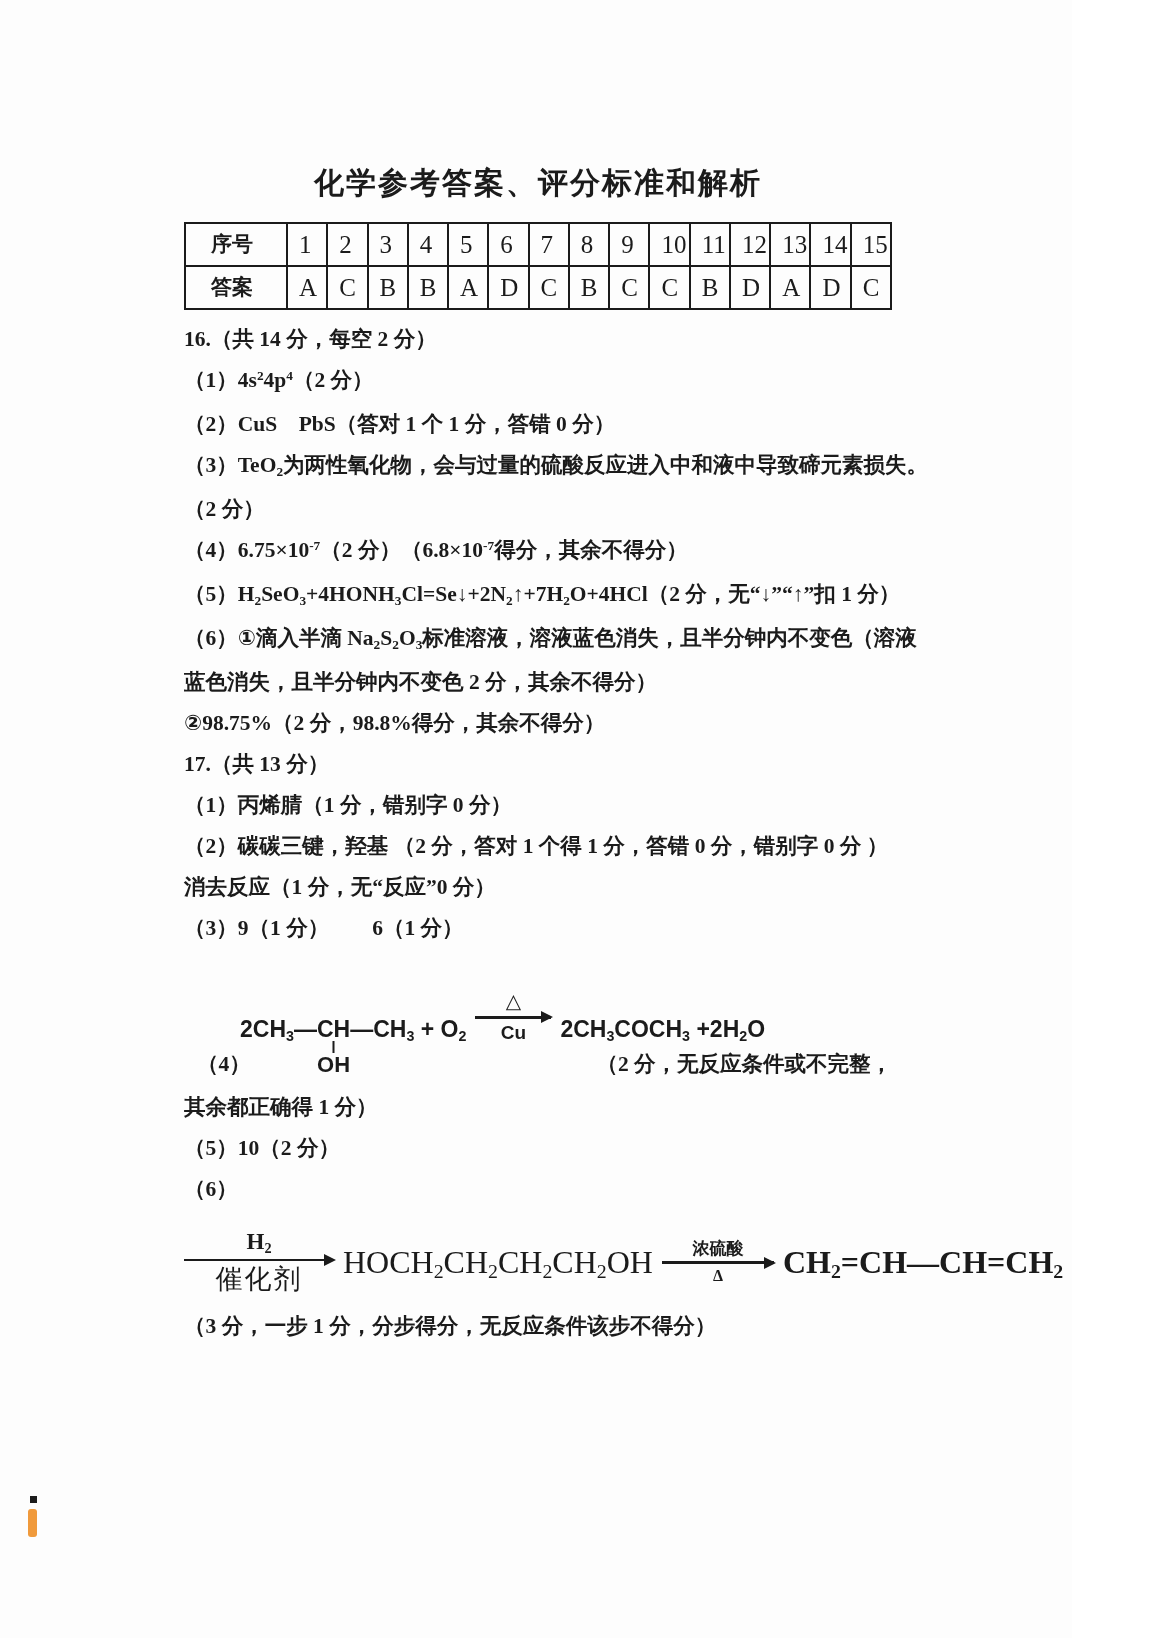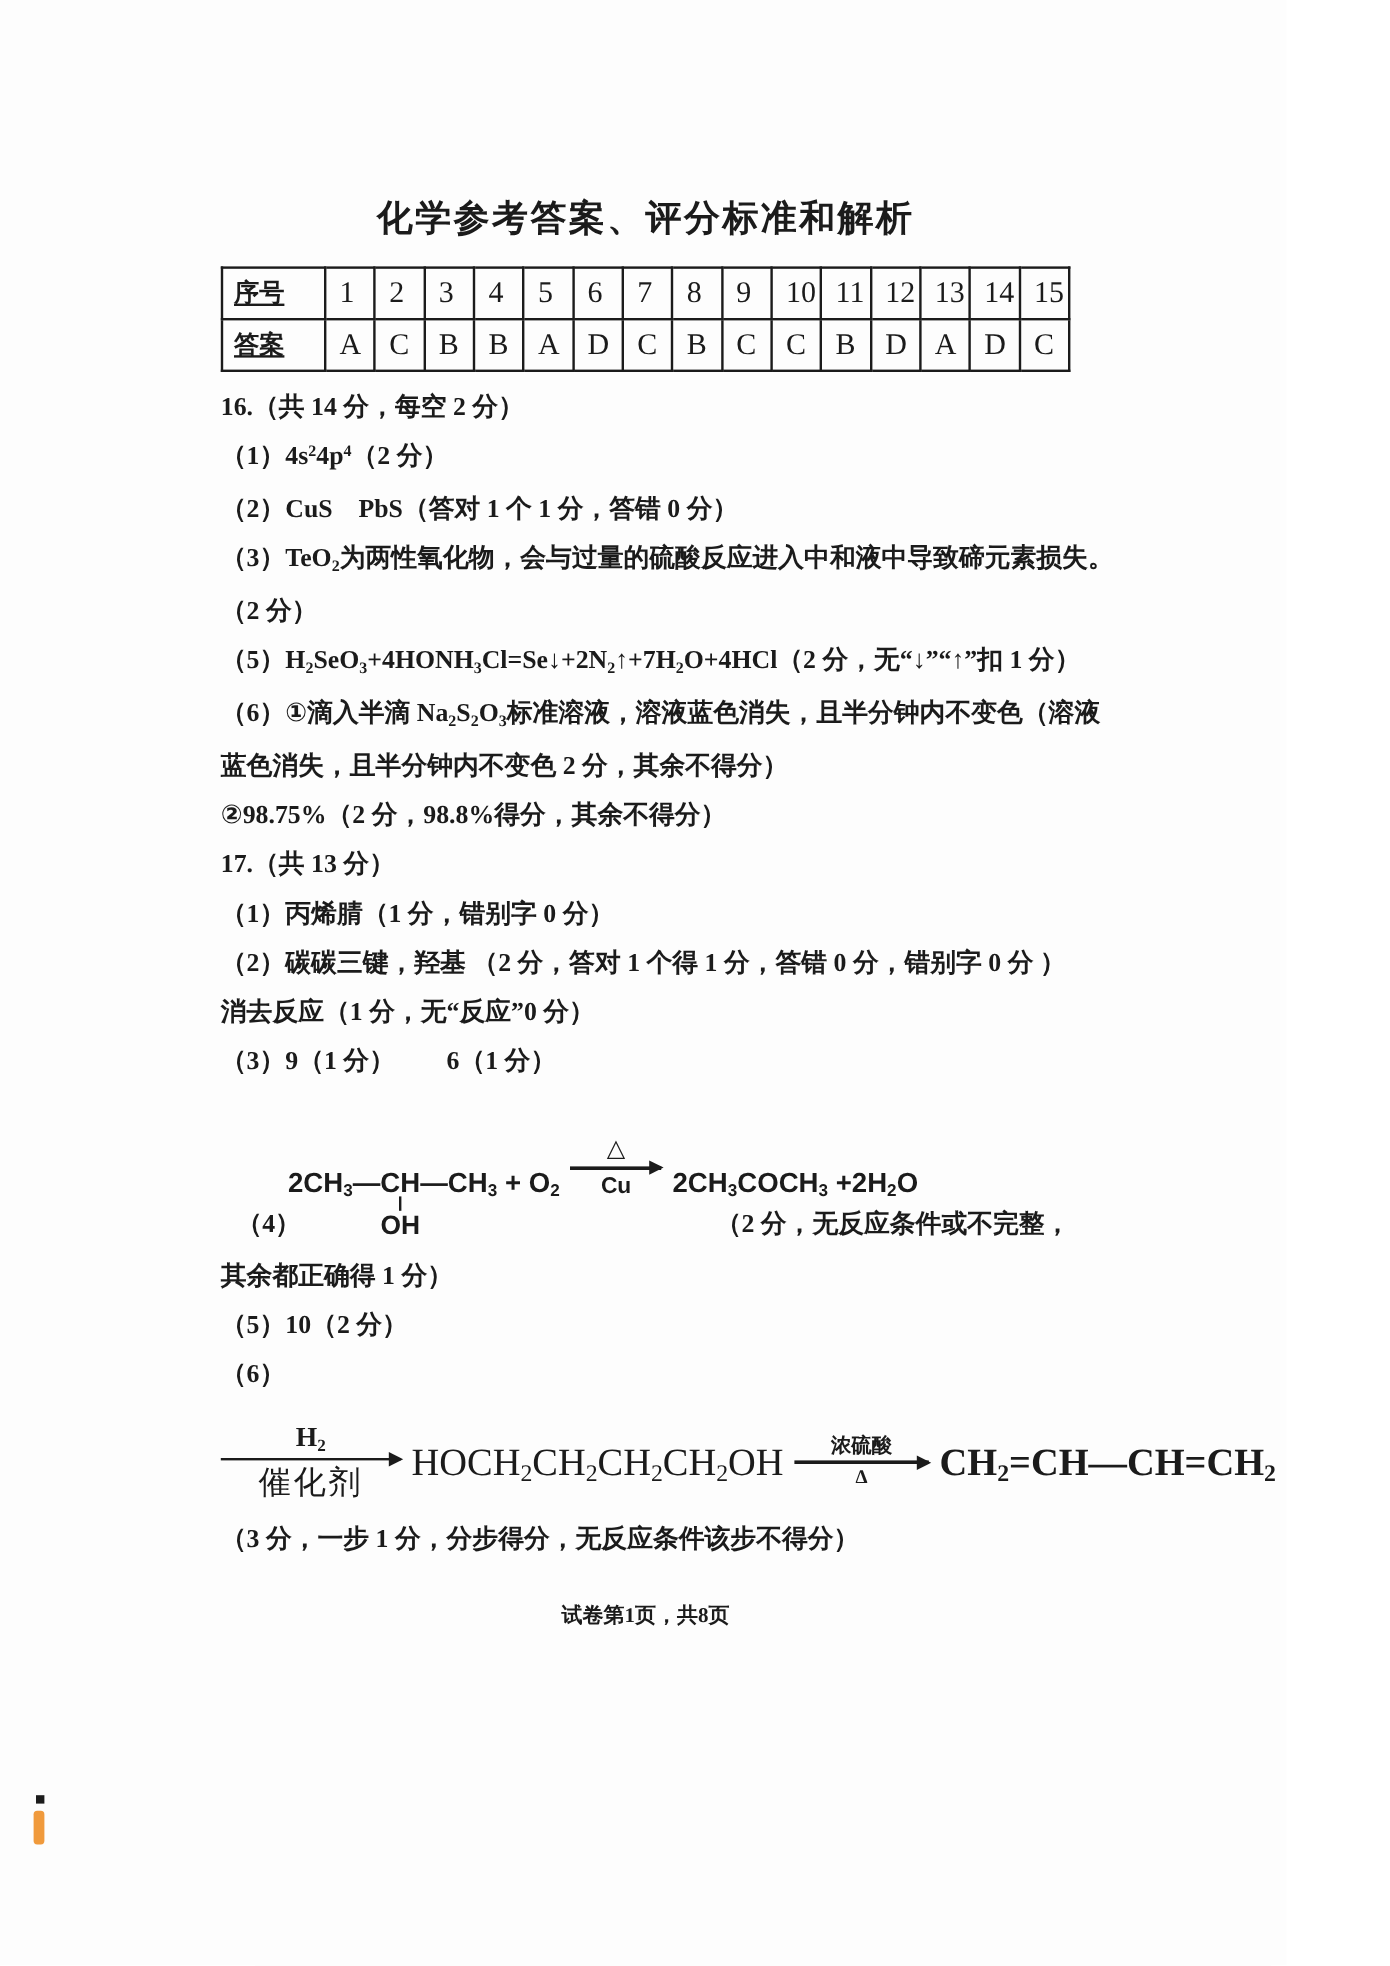--- a/index.html
+++ b/index.html
@@ -26,21 +26,21 @@
   table.answers td{
     border:2.5px solid #1b1b1b;
     height:41px;
     text-align:left;
     padding:0 0 0 11px;
     font-size:25px;line-height:1;
     font-weight:500;
     overflow:hidden;
   }
   table.answers td.head-cell{
-    width:75px;font-size:21px;font-weight:600;padding-left:9px;text-decoration:underline;
+    width:75px;font-size:21px;font-weight:600;padding-left:25px;
   }
 
   p.line{
     margin:17px 0 0 0;
     font-size:21.5px;line-height:24px;
     font-weight:600;
     white-space:nowrap;
   }
   .ind-item{margin-left:13px;}
   .ind-elim{margin-left:41px;}
@@ -163,20 +163,21 @@
             <td>C</td>
           </tr>
       </tbody>
     </table>
 
     <p class="line mt-extra"><span>16.（共 14 分，每空 2 分）</span></p>
     <p class="line ind-item"><span>（1）4s</span><span class="sup">2</span><span>4p</span><span class="sup">4</span><span>（2 分）</span></p>
     <p class="line ind-item"><span>（2）CuS　PbS（答对 1 个 1 分，答错 0 分）</span></p>
     <p class="line ind-item"><span>（3）TeO</span><span class="sub">2</span><span>为两性氧化物，会与过量的硫酸反应进入中和液中导致碲元素损失。</span></p>
     <p class="line"><span>（2 分）</span></p>
+    <p class="line ind-item"><span>（4）6.75×10</span><span class="sup">-7</span><span>（2 分）（6.8×10</span><span class="sup">-7</span><span>得分，其余不得分）</span></p>
     <p class="line ind-item"><span>（5）H</span><span class="sub">2</span><span>SeO</span><span class="sub">3</span><span>+4HONH</span><span class="sub">3</span><span>Cl=Se↓+2N</span><span class="sub">2</span><span>↑+7H</span><span class="sub">2</span><span>O+4HCl（2 分，无“↓”“↑”扣 1 分）</span></p>
     <p class="line ind-item"><span>（6）①滴入半滴 Na</span><span class="sub">2</span><span>S</span><span class="sub">2</span><span>O</span><span class="sub">3</span><span>标准溶液，溶液蓝色消失，且半分钟内不变色（溶液</span></p>
     <p class="line"><span>蓝色消失，且半分钟内不变色 2 分，其余不得分）</span></p>
     <p class="line ind-circ2"><span>②98.75%（2 分，98.8%得分，其余不得分）</span></p>
 
     <p class="line mt-extra"><span>17.（共 13 分）</span></p>
     <p class="line ind-item"><span>（1）丙烯腈（1 分，错别字 0 分）</span></p>
     <p class="line ind-item"><span>（2）碳碳三键，羟基 （2 分，答对 1 个得 1 分，答错 0 分，错别字 0 分 ）</span></p>
     <p class="line ind-elim"><span>消去反应（1 分，无“反应”0 分）</span></p>
     <p class="line ind-item"><span>（3）9（1 分）　　6（1 分）</span></p>
@@ -227,18 +228,17 @@
       </span>
       <svg class="ring" width="58" height="60" viewBox="0 0 60 60">
         <polygon points="58,30 44,5.5 16,5.5 2,30 16,54.5 44,54.5" fill="none" stroke="#1b1b1b" stroke-width="3"></polygon>
         <line x1="20.5" y1="13.5" x2="39.5" y2="13.5" stroke="#1b1b1b" stroke-width="2.8"></line>
         <line x1="15.5" y1="46.5" x2="33.5" y2="46.5" stroke="#1b1b1b" stroke-width="2.8"></line>
       </svg>
     </div>
 
     <p class="line ind-item final-note"><span>（3 分，一步 1 分，分步得分，无反应条件该步不得分）</span></p>
 
-    <div class="footer">试卷第1页，共8页</div>
   </div>
 
   <div class="wm-dot"></div>
   <div class="wm-bar" style="background: rgb(240, 154, 60);"></div>
 </div>
 
 </body></html>

